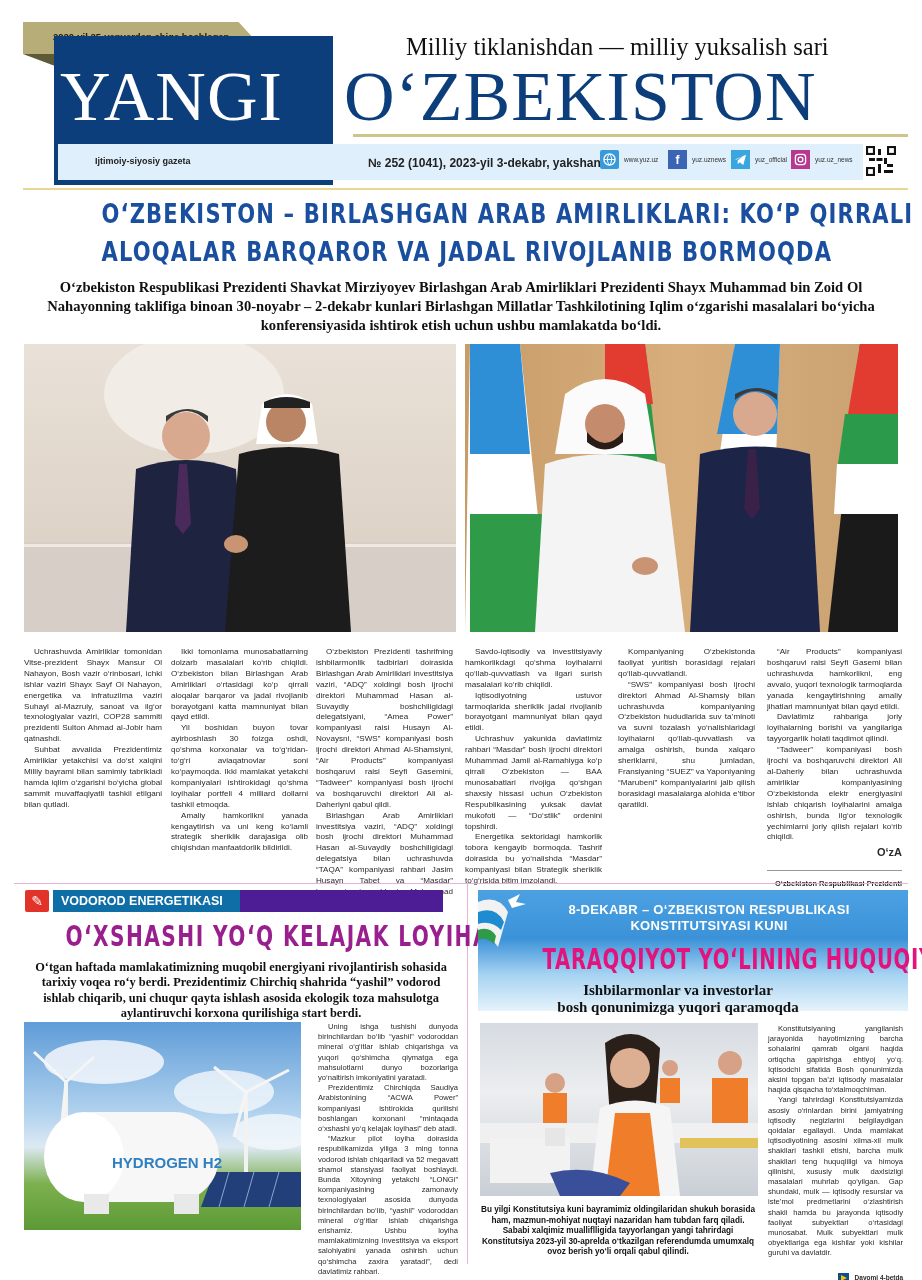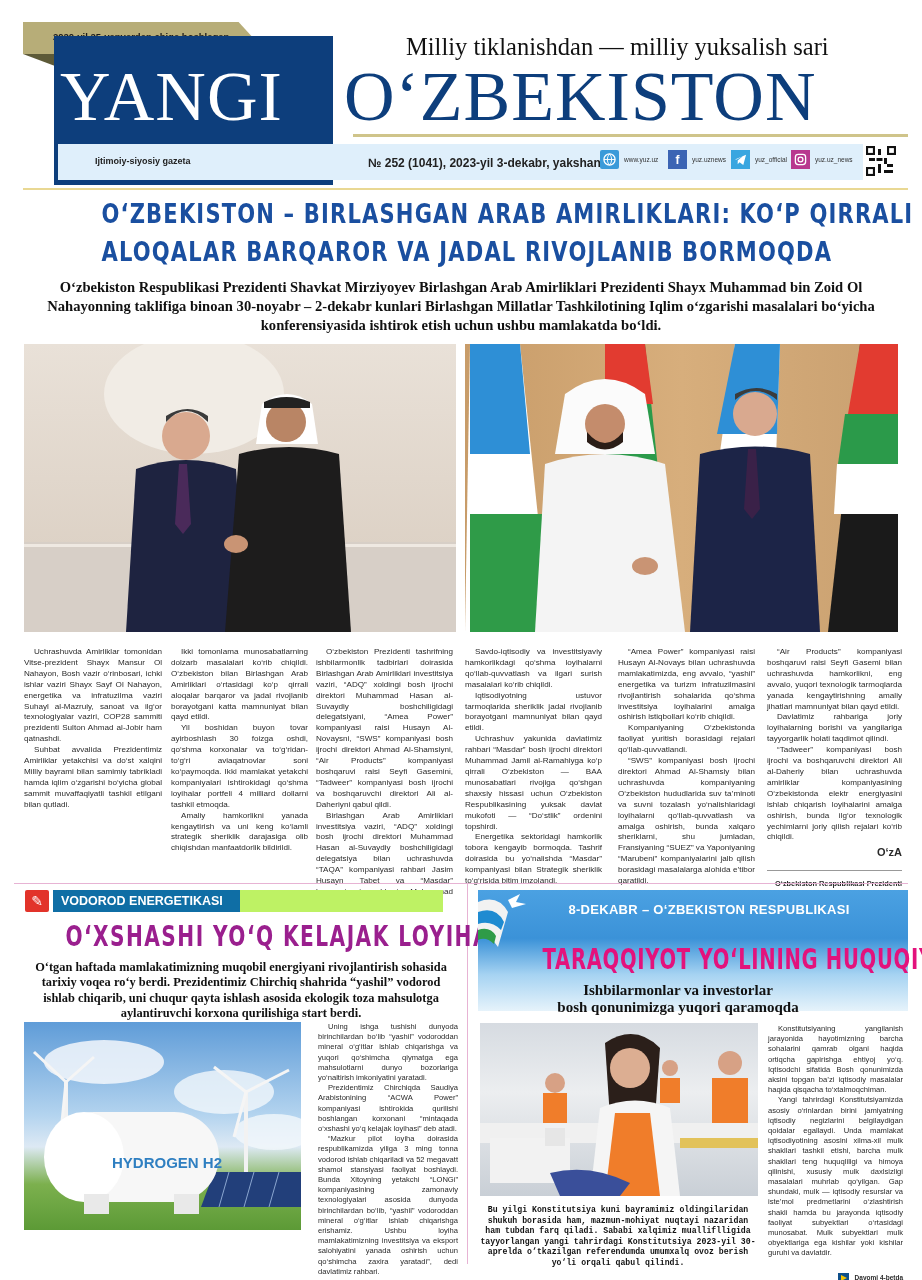--- a/index.html
+++ b/index.html
@@ -52,38 +52,38 @@
   .col-f { left: 767px; top: 647px; width: 135px; }
   .signoff { text-align: right; font-weight: bold; font-size: 11px; margin-top: 4px; }
   .credit-rule { height: 1px; background: #999; margin: 12px 0 8px; }
   .credit { text-align: right; font-weight: bold; font-size: 7.4px; line-height: 10px; }
 
   .section-rule { position: absolute; left: 14px; top: 883px; width: 894px; height: 1px; background: #e7b3d4; }
   .vline { position: absolute; left: 467px; top: 884px; width: 1px; height: 380px; background: #e7b3d4; }
 
   
   .tag-ico { position: absolute; left: 25px; top: 890px; width: 24px; height: 22px; background: #e2332a; border-radius: 2px; display: flex; align-items: center; justify-content: center; color: #fff; font-size: 14px; }
-  .tag-bar { position: absolute; left: 53px; top: 890px; width: 390px; height: 22px; background: #bef264; }
+  .tag-bar { position: absolute; left: 53px; top: 890px; width: 390px; height: 22px; background: #4c1d95; }
   .tag-bar .lbl { position: absolute; left: 0; top: 0; height: 22px; width: 187px; background: #0f6ea5; color: #fff; font-weight: bold; font-size: 12.5px; line-height: 22px; padding-left: 8px; }
   .h2-title { position: absolute; left: 0; width: 467px; top: 920px; text-align: center; font-family: "DejaVu Sans", sans-serif; font-weight: bold; color: #9a1f8e; font-size: 28px; letter-spacing: 2px; transform: scaleX(0.72); white-space: nowrap; }
   .h2-sub { position: absolute; left: 26px; width: 430px; top: 960px; text-align: center; font-family: "Liberation Serif", serif; font-weight: bold; font-size: 12.4px; line-height: 15.4px; color: #111; }
   .photo3 { left: 24px; top: 1022px; width: 277px; height: 208px; background: linear-gradient(#5f9cd8, #b4d4ef 45%, #dde9f4 60%, #7cb04e 78%, #5c9a36); }
   .col-g { left: 318px; top: 1022px; width: 140px; font-size: 7.6px; line-height: 10.2px; }
   .more { display: flex; align-items: center; justify-content: flex-end; gap: 6px; margin-top: 6px; font-size: 6.5px; font-weight: bold; }
   .more .tri { width: 11px; height: 11px; background: #0e4f8a; position: relative; }
   .more .tri::after { content: ""; position: absolute; left: 3px; top: 2px; border-left: 6px solid #f5c400; border-top: 3.5px solid transparent; border-bottom: 3.5px solid transparent; }
 
   
   .banner { position: absolute; left: 478px; top: 890px; width: 430px; height: 121px; background: linear-gradient(180deg, #4ba1e2 0%, #3b92d8 40%, #a6d3f2 70%, #e6f3fb 100%); }
   .banner-flag { position: absolute; left: 478px; top: 892px; width: 55px; height: 55px; }
   .banner-t1 { position: absolute; left: 478px; width: 430px; top: 902px; text-align: center; color: #fff; font-weight: bold; font-size: 13px; line-height: 16px; letter-spacing: 0.3px; padding-left: 32px; }
   .banner-t2 { position: absolute; left: 478px; width: 430px; top: 943px; text-align: center; font-family: "DejaVu Sans", sans-serif; font-weight: bold; color: #e3127c; font-size: 28px; transform: scaleX(0.7); white-space: nowrap; letter-spacing: 1px; }
   .banner-t3 { position: absolute; left: 478px; width: 400px; top: 982px; text-align: center; font-family: "Liberation Serif", serif; font-weight: bold; font-size: 15px; line-height: 17px; color: #111; }
   .photo4 { left: 480px; top: 1023px; width: 278px; height: 173px; background: linear-gradient(#d6dbe1, #eceef0 40%, #c9cfd6); }
-  .caption4 { position: absolute; left: 478px; width: 280px; top: 1205px; text-align: center; font-family: Liberation Mono, monospace; font-weight: bold; font-size: 8.2px; line-height: 10.6px; color: #111; }
+  .caption4 { position: absolute; left: 478px; width: 280px; top: 1205px; text-align: center; font-family: Liberation Sans, sans-serif; font-weight: bold; font-size: 8.2px; line-height: 10.6px; color: #111; }
   .col-h { left: 768px; top: 1024px; width: 135px; font-size: 7.6px; line-height: 10.2px; }
 </style>
 </head>
 <body>
 
 <div class="since-fold"></div>
 <div class="since-tab">
   <span>2020-yil 25-yanvardan chiqa boshlagan</span>
 </div>
 <div class="logo-box"></div>
@@ -211,21 +211,20 @@
   <p>O‘zbekiston Prezidenti tashrifning ishbilarmonlik tadbirlari doirasida Birlashgan Arab Amirliklari investitsiya vaziri, “ADQ” xoldingi bosh ijrochi direktori Muhammad Hasan al-Suvaydiy boshchiligidagi delegatsiyani, “Amea Power” kompaniyasi raisi Husayn Al-Novaysni, “SWS” kompaniyasi bosh ijrochi direktori Ahmad Al-Shamsiyni, “Air Products” kompaniyasi boshqaruvi raisi Seyfi Gaseminі, “Tadweer” kompaniyasi bosh ijrochi va boshqaruvchi direktori Ali al-Daheriyni qabul qildi.</p>
   <p>Birlashgan Arab Amirliklari investitsiya vaziri, “ADQ” xoldingi bosh ijrochi direktori Muhammad Hasan al-Suvaydiy boshchiligidagi delegatsiya bilan uchrashuvda “TAQA” kompaniyasi rahbari Jasim Husayn Tabet va “Masdar” kompaniyasi rahbari Muhammad Jamil al-Ramahiy ham qatnashdi.</p>
 </div>
 <div class="col col-d">
   <p>Savdo-iqtisodiy va investitsiyaviy hamkorlikdagi qo‘shma loyihalarni qo‘llab-quvvatlash va ilgari surish masalalari ko‘rib chiqildi.</p>
   <p>Iqtisodiyotning ustuvor tarmoqlarida sheriklik jadal rivojlanib borayotgani mamnuniyat bilan qayd etildi.</p>
   <p>Uchrashuv yakunida davlatimiz rahbari “Masdar” bosh ijrochi direktori Muhammad Jamil al-Ramahiyga ko‘p qirrali O‘zbekiston — BAA munosabatlari rivojiga qo‘shgan shaxsiy hissasi uchun O‘zbekiston Respublikasining yuksak davlat mukofoti — “Do‘stlik” ordenini topshirdi.</p>
   <p>Energetika sektoridagi hamkorlik tobora kengayib bormoqda. Tashrif doirasida bu yo‘nalishda “Masdar” kompaniyasi bilan Strategik sheriklik to‘g‘risida bitim imzolandi.</p>
 </div>
 <div class="col col-e">
-  <p>“Amea Power” kompaniyasi raisi Husayn Al-Novays bilan uchrashuvda mamlakatimizda, eng avvalo, “yashil” energetika va turizm infratuzilmasini rivojlantirish sohalarida qo‘shma investitsiya loyihalarini amalga oshirish istiqbollari ko‘rib chiqildi.</p>
   <p>Kompaniyaning O‘zbekistonda faoliyat yuritish borasidagi rejalari qo‘llab-quvvatlandi.</p>
   <p>“SWS” kompaniyasi bosh ijrochi direktori Ahmad Al-Shamsiy bilan uchrashuvda kompaniyaning O‘zbekiston hududlarida suv ta’minoti va suvni tozalash yo‘nalishlaridagi loyihalarni qo‘llab-quvvatlash va amalga oshirish, bunda xalqaro sheriklarni, shu jumladan, Fransiyaning “SUEZ” va Yaponiyaning “Marubeni” kompaniyalarini jalb qilish borasidagi masalalarga alohida e’tibor qaratildi.</p>
 </div>
 <div class="col col-f">
   <p>“Air Products” kompaniyasi boshqaruvi raisi Seyfi Gasemi bilan uchrashuvda hamkorlikni, eng avvalo, yuqori texnologik tarmoqlarda yanada kengaytirishning amaliy jihatlari mamnuniyat bilan qayd etildi.</p>
   <p>Davlatimiz rahbariga joriy loyihalarning borishi va yangilariga tayyorgarlik holati taqdimot qilindi.</p>
   <p>“Tadweer” kompaniyasi bosh ijrochi va boshqaruvchi direktori Ali al-Daheriy bilan uchrashuvda amirliklar kompaniyasining O‘zbekistonda elektr energiyasini ishlab chiqarish loyihalarini amalga oshirish, bunda ilg‘or texnologik yechimlarni joriy qilish rejalari ko‘rib chiqildi.</p>
   <div class="signoff">O‘zA</div>
   <div class="credit-rule"></div>
   <div class="credit">O‘zbekiston Respublikasi Prezidenti Matbuot xizmati suratlari.</div>
@@ -272,20 +271,21 @@
 
 <div class="banner"></div>
 <svg class="banner-flag" viewBox="0 0 55 55">
   <path d="M0 10 q20 -8 30 10 l-10 35 q-10 -15 -20 -10z" fill="#f2f2f2"></path>
   <path d="M0 20 q18 -6 26 10 l-3 8 q-10 -10 -23 -6z" fill="#1f8bd1"></path>
   <path d="M0 38 q12 -4 18 6 l-2 8 q-8 -8 -16 -4z" fill="#2f9b48"></path>
   <path d="M30 8 l12 -6 l-4 8 l10 2 l-14 4z" fill="#fff"></path>
 </svg>
 <div class="banner-t1">
   <div>8-DEKABR – O‘ZBEKISTON RESPUBLIKASI</div>
+  <div>KONSTITUTSIYASI KUNI</div>
 </div>
 <div class="banner-t2">TARAQQIYOT YO‘LINING HUQUQIY ASOSI</div>
 <div class="banner-t3">
   <div>Ishbilarmonlar va investorlar</div>
   <div>bosh qonunimizga yuqori qaramoqda</div>
 </div>
 
 <div class="photo photo4">
   <svg width="278" height="173" viewBox="0 0 278 173">
     <rect x="0" y="100" width="278" height="20" fill="#f0f0f0"></rect>

